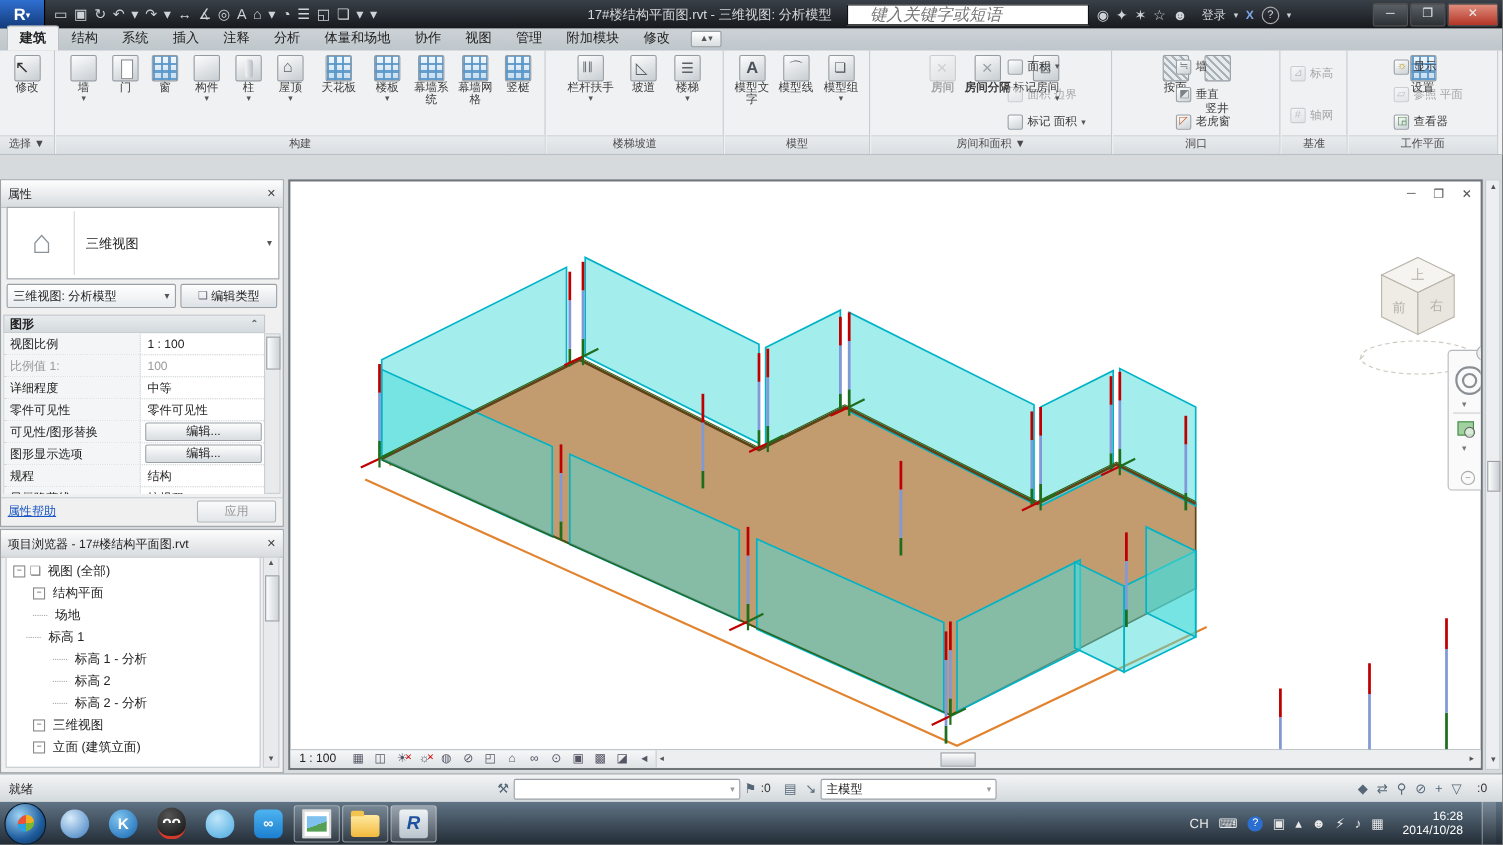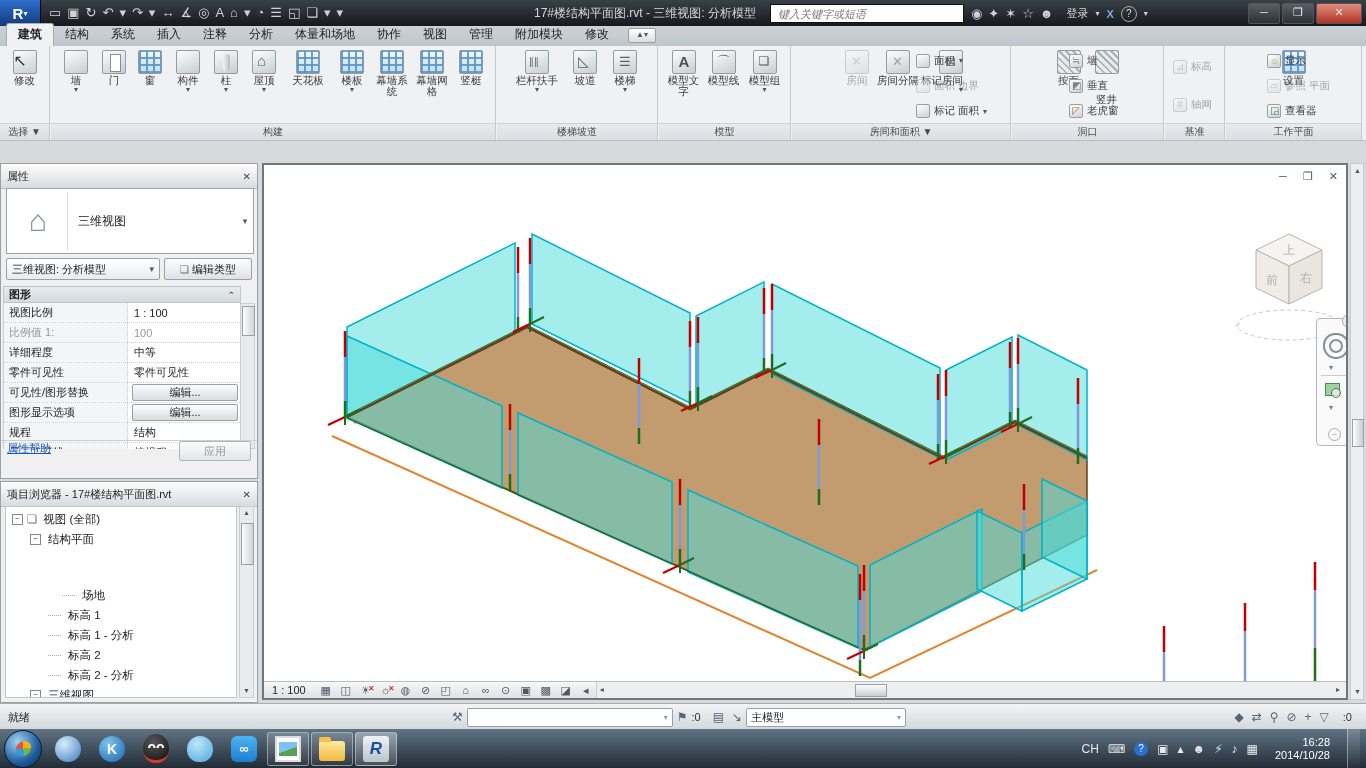--- a/index.html
+++ b/index.html
@@ -8,21 +8,21 @@
        background:#d6dadd}
   
   #titlebar{position:absolute;left:0;top:0;width:1366px;height:26px;
     background:linear-gradient(#3a4048,#16191d);display:flex;align-items:center;color:#d8dbde}
   #appbtn{width:40px;height:26px;background:linear-gradient(#2f6fd0,#123a7a);
     color:#fff;font-weight:bold;font-size:15px;display:flex;align-items:center;justify-content:center;border-right:1px solid #000}
   #qat{display:flex;align-items:center;gap:6px;padding:0 8px}
   .qicon{color:#cfd3d7;font-size:13px;line-height:26px;cursor:default}
   #tb-title{position:absolute;left:430px;width:430px;text-align:center;font-size:12px;color:#d5d8da;white-space:nowrap;overflow:hidden}
   #searchwrap{position:absolute;left:770px;top:4px;display:flex;align-items:center;gap:7px}
-  #searchbox{width:178px;height:15px;border:1px solid #111;font-style:italic;font-size:11px;color:#777;padding:1px 7px;background:#fff}
+  #searchbox{width:178px;height:15px;border:1px solid #111;font-style:italic;font-size:15px;color:#777;padding:1px 20px;background:#fff}
   .tbicon{color:#cfd3d7;font-size:13px}
   #xchg{color:#7fa7e8;font-weight:bold}
   #helpbtn{display:inline-block;width:14px;height:14px;border:1px solid #aaa;border-radius:50%;text-align:center;line-height:14px;font-size:10px}
   #winbtns{position:absolute;right:4px;top:3px;display:flex;gap:2px}
   .wbtn{width:30px;height:19px;border:1px solid #555;border-radius:2px;background:linear-gradient(#5a6066,#2c3136);
         color:#e8e8e8;text-align:center;line-height:17px;font-size:11px}
   .wbtn.close{background:linear-gradient(#e08d7e,#b33425);width:44px}
   
   #tabrow{position:absolute;left:0;top:26px;width:1366px;height:20px;background:linear-gradient(#ccd2d6,#bfc6cb);display:flex;align-items:flex-end;padding-left:6px;box-sizing:border-box}
   .rtab{padding:2px 11px 3px;font-size:12px;color:#222;border-radius:3px 3px 0 0;cursor:default;white-space:nowrap}
@@ -86,21 +86,21 @@
      border:1px solid #c0c6cb;display:flex;align-items:center;padding:0 5px;box-sizing:border-box;font-size:11px;font-weight:bold}
   #secgraph .chev{margin-left:auto;font-size:9px;color:#555}
   #propgrid{position:absolute;left:2px;top:139px;width:238px;height:146px;overflow:hidden;border-left:1px solid #c9cfd3;background:#fff}
   .prow{display:flex;height:19px;border-bottom:1px dotted #c9cfd3;align-items:center}
   .prow .plab{width:118px;padding-left:5px;border-right:1px dotted #c9cfd3;height:100%;display:flex;align-items:center;background:#f4f5f6}
   .prow .pval{flex:1;padding-left:6px}
   .prow .pval.dim,.prow .plab.dim{color:#999}
   .prow .pbtn{flex:1;margin:1px 4px;height:15px;border:1px solid #9aa0a6;border-radius:2px;background:linear-gradient(#fdfdfd,#d8dde1);text-align:center;line-height:15px}
   #propsb{position:absolute;right:2px;top:139px;width:15px;height:146px;background:#e8eaec;border:1px solid #c9cfd3;box-sizing:border-box}
   #propsb .thumb{position:absolute;left:1px;top:2px;width:11px;height:28px;background:linear-gradient(90deg,#fdfdfd,#cdd3d7);border:1px solid #9aa0a6}
-  #propfoot{position:absolute;left:0;bottom:14px;width:100%;height:24px;display:flex;align-items:flex-start;padding:0 6px;box-sizing:border-box;border-top:1px solid #c9cfd3}
+  #propfoot{position:absolute;left:0;bottom:2px;width:100%;height:24px;display:flex;align-items:center;padding:0 6px;box-sizing:border-box;border-top:1px solid #c9cfd3}
   #prophelp{color:#1a56c4;text-decoration:underline}
   #applybtn{margin-left:auto;width:70px;height:18px;border:1px solid #b0b6bb;border-radius:2px;color:#999;
      background:linear-gradient(#fbfbfb,#e2e6e9);text-align:center;line-height:18px}
   
   #tree{position:absolute;left:4px;top:24px;right:20px;bottom:4px;background:#fff;border:1px solid #c0c6ca;overflow:hidden;padding-top:2px}
   .trow{display:flex;align-items:center;height:20px;white-space:nowrap;font-size:11.5px}
   .texp{width:9px;height:9px;border:1px solid #888;background:#fff;font-size:8px;line-height:7px;text-align:center;color:#444;margin-right:4px;flex:none}
   .tlabel{padding:1px 3px}
   .tlabel.sel{background:#3399ff;color:#fff;font-weight:bold}
   #treesb{position:absolute;right:3px;top:24px;width:15px;bottom:4px;background:#e8eaec;border:1px solid #c9cfd3;box-sizing:border-box}
@@ -325,25 +325,25 @@
           <div class="bb" style="width: 40px;">
             <div class="i24 i-model-group"></div>
             <div class="bl">模型组</div>
             <div class="dda">▾</div>
           </div>
         </div>
       </div>
       <div class="panel" style="left: 792px; width: 219px;">
         <div class="plabel">房间和面积 ▼</div>
         <div class="bigrow">
-          <div class="bb dis" style="width: 36px;">
+          <div class="bb dis" style="width: 36px; font-weight: bold;">
             <div class="i24 i-room"></div>
             <div class="bl">房间</div>
           </div>
-          <div class="bb" style="width: 42px;">
+          <div class="bb" style="width: 42px; font-weight: bold;">
             <div class="i24 i-room-sep"></div>
             <div class="bl">房间分隔</div>
           </div>
           <div class="bb" style="width: 42px; align-items: flex-end;">
             <div class="i24 i-tagroom"></div>
             <div class="bl">标记房间</div>
             <div class="dda">▾</div>
           </div>
         </div>
         <div class="scol" style="right: 6px; left: 124px;">
@@ -503,25 +503,25 @@
     <div id="tree">
         <div class="trow" style="padding-left: 6px;">
           <span class="texp">−</span>
           <span style="color: rgb(119, 119, 119); margin-right: 3px;">❏</span>
           <span class="tlabel">视图 (全部)</span>
         </div>
         <div class="trow" style="padding-left: 24px;">
           <span class="texp">−</span>
           <span class="tlabel">结构平面</span>
         </div>
-        <div class="trow" style="padding-left: 56px; margin-top: 36px;">
+        <div class="trow" style="padding-left: 24px;">
           <span style="width: 13px; border-top: 1px dotted rgb(170, 170, 170); margin-right: 4px;"></span>
           <span class="tlabel">场地</span>
         </div>
-        <div class="trow" style="padding-left: 42px;">
+        <div class="trow" style="padding-left: 18px;">
           <span style="width: 13px; border-top: 1px dotted rgb(170, 170, 170); margin-right: 4px;"></span>
           <span class="tlabel">标高 1</span>
         </div>
         <div class="trow" style="padding-left: 42px;">
           <span style="width: 13px; border-top: 1px dotted rgb(170, 170, 170); margin-right: 4px;"></span>
           <span class="tlabel">标高 1 - 分析</span>
         </div>
         <div class="trow" style="padding-left: 42px;">
           <span style="width: 13px; border-top: 1px dotted rgb(170, 170, 170); margin-right: 4px;"></span>
           <span class="tlabel">标高 2</span>

